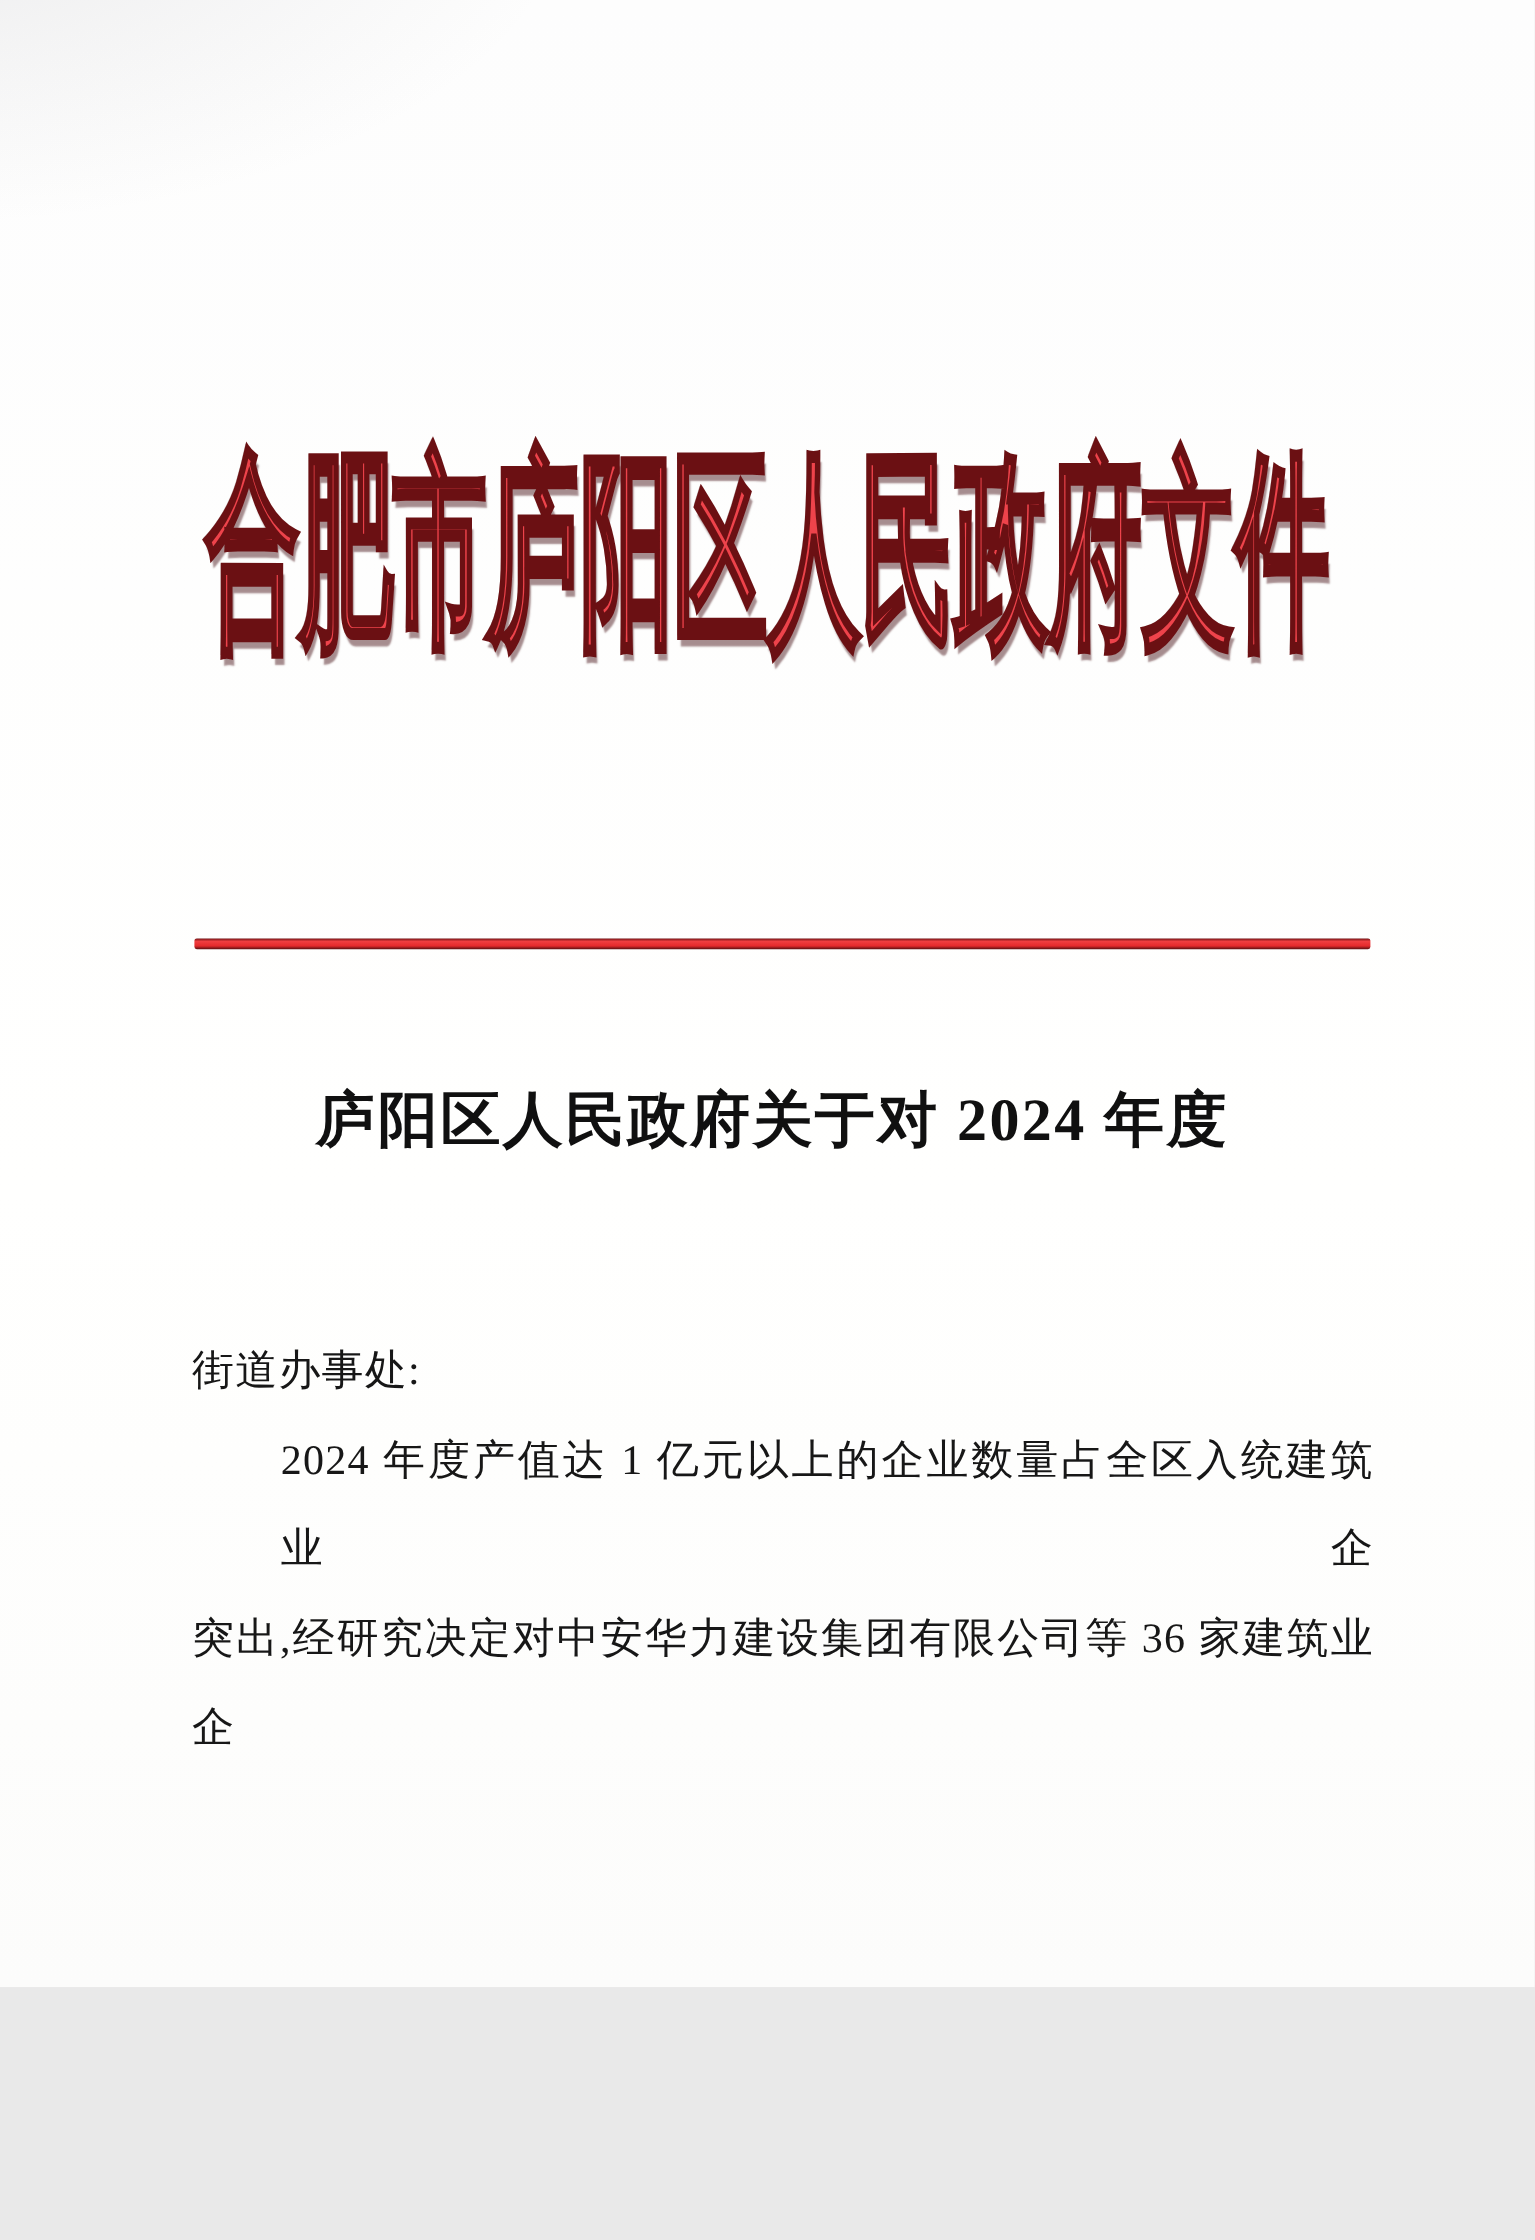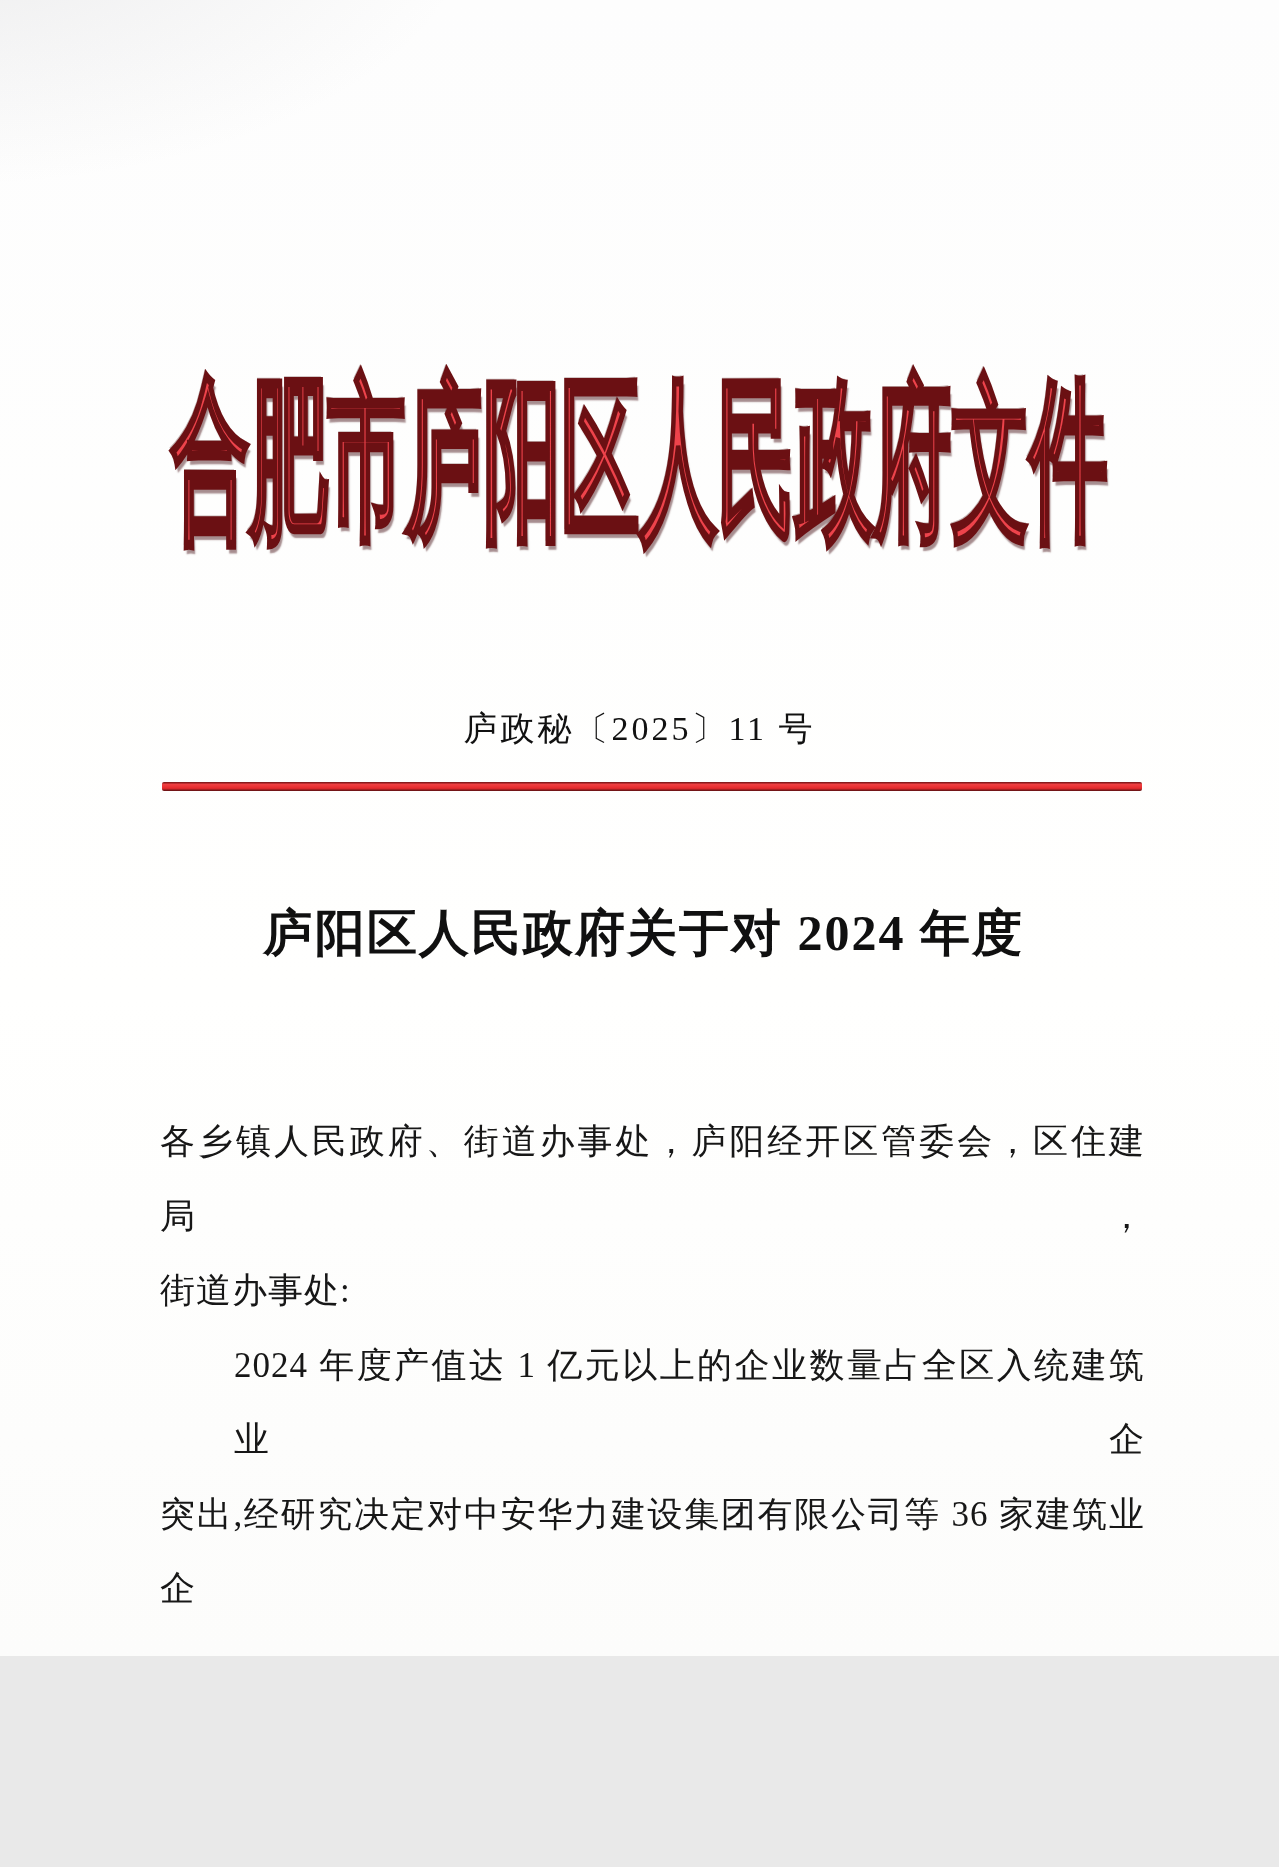--- a/index.html
+++ b/index.html
@@ -116,30 +116,28 @@
     font-family: "Liberation Serif", "DejaVu Serif", serif;
   }
 </style>
 </head>
 <body>
 
 <div class="page">
 
   <div class="header-title">合肥市庐阳区人民政府文件</div>
 
-  <div class="doc-number">庐政秘〔2025〕11 号</div>
 
   <div class="red-divider"></div>
 
   <h1 class="doc-title">
     <span class="title-line">庐阳区人民政府关于对 2024 年度</span>
   </h1>
 
   <div class="body-text">
-    <div class="body-line justify">各乡镇人民政府、街道办事处，庐阳经开区管委会，区住建局，</div>
     <div class="body-line">街道办事处:</div>
     <div class="body-line justify indent">2024 年度产值达 1 亿元以上的企业数量占全区入统建筑业企</div>
     <div class="body-line justify">突出,经研究决定对中安华力建设集团有限公司等 36 家建筑业企</div>
 
   </div>
 
   <div class="page-number">- 1 -</div>
 
 </div>
 

